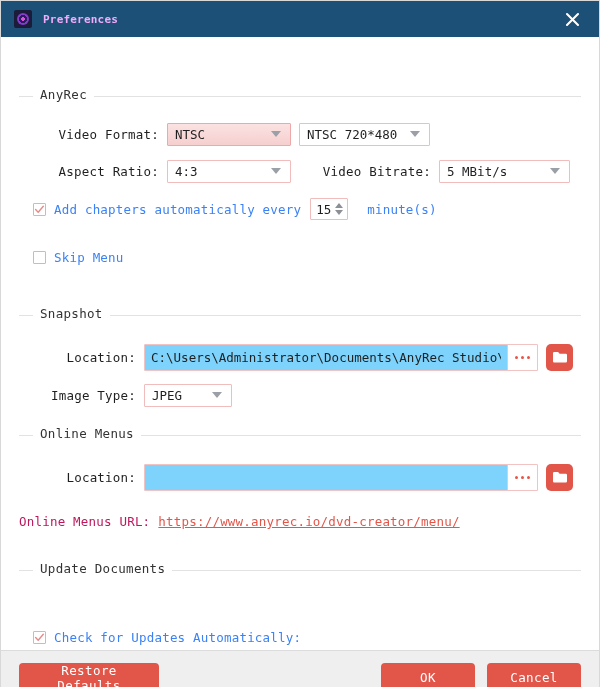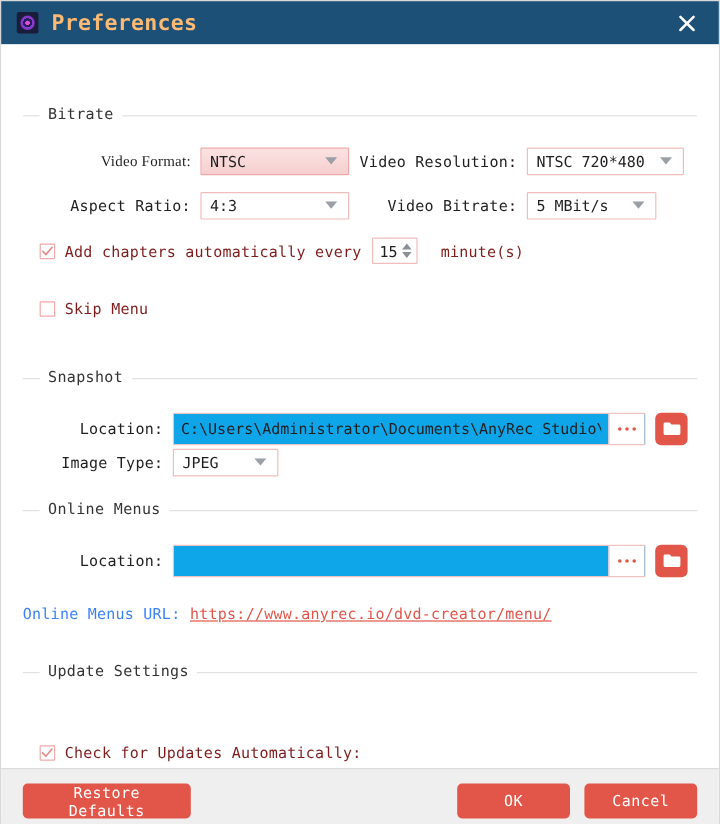--- a/index.html
+++ b/index.html
@@ -47,22 +47,22 @@
     justify-content: center;
     flex: 0 0 auto;
   }
   .app-icon .ring {
     width: 12px;
     height: 12px;
     border-radius: 50%;
     background: radial-gradient(circle at 50% 50%, #d84fd8 0%, #d84fd8 22%, #2a1b5e 23%, #2a1b5e 45%, #8a3fd0 46%, #6a2fb0 100%);
   }
   .title-text {
-    color: #fdba74;
-    font-size: 18px;
+    color: #f0abfc;
+    font-size: 11px;
     font-weight: bold;
     margin-left: 11px;
     letter-spacing: 0.2px;
     font-family: "DejaVu Sans Mono", "Liberation Mono", monospace;
   }
   .close-btn {
     position: absolute;
     right: 14px;
     top: 50%;
     transform: translateY(-50%);
@@ -165,21 +165,21 @@
     align-items: center;
     justify-content: center;
     flex: 0 0 auto;
     cursor: pointer;
     border-radius: 1px;
   }
   .cb svg { display: block; }
   .cb-label {
     margin-left: 8px;
     font-size: 12.5px;
-    color: #7f1d1d;
+    color: #3b82f6;
     white-space: nowrap;
     letter-spacing: 0.2px;
   }
 
   
   .spin {
     width: 38px;
     height: 22px;
     box-sizing: border-box;
     border: 1px solid #f0bcbc;
@@ -213,21 +213,21 @@
     border-left: 4px solid transparent;
     border-right: 4px solid transparent;
     border-top: 5px solid #8a9096;
   }
 
   
   .pathfield {
     height: 27px;
     box-sizing: border-box;
     border: 1px solid #f2c3c3;
-    background: #0ea5e9;
+    background: #7dd3fc;
     display: flex;
     align-items: stretch;
     border-radius: 1px;
     overflow: hidden;
   }
   .pathfield input {
     flex: 1 1 auto;
     border: 0;
     outline: 0;
     padding: 0 6px;
@@ -267,21 +267,21 @@
   }
   .folder-btn svg { display: block; }
 
   .url-row {
     display: flex;
     align-items: center;
     margin-top: 22px;
   }
   .url-label {
     font-size: 12.5px;
-    color: #3b82f6;
+    color: #be185d;
     letter-spacing: 0.2px;
   }
   .url-link {
     margin-left: 8px;
     color: #e2564a;
     text-decoration: underline;
     font-size: 12.5px;
     cursor: pointer;
     letter-spacing: 0.2px;
   }
@@ -327,44 +327,43 @@
       <svg width="15" height="15" viewBox="0 0 15 15">
         <path d="M2 2 L13 13 M13 2 L2 13" stroke="#ffffff" stroke-width="2.1" stroke-linecap="round" fill="none"></path>
       </svg>
     </div>
   </div>
 
   <div class="content">
 
     <div class="group" style="margin-top:38px;">
       <div class="group-line"></div>
-      <div class="group-title">Bitrate</div>
+      <div class="group-title">AnyRec</div>
       <div class="group-body">
 
         <div class="row" style="margin-top:9px;">
-          <div class="lbl" style="width:140px;font-family:Liberation Serif, serif;">Video Format:</div>
+          <div class="lbl" style="width:140px;">Video Format:</div>
           <div class="combo hover" style="width:124px; margin-left:8px;">
             <span class="val">NTSC</span>
             <span class="caret"></span>
           </div>
-          <div class="lbl" style="width:132px; margin-left:8px;">Video Resolution:</div>
           <div class="combo" style="width:131px; margin-left:8px;">
             <span class="val">NTSC 720*480</span>
             <span class="caret"></span>
           </div>
         </div>
 
         <div class="row" style="margin-top:11px;">
           <div class="lbl" style="width:140px;">Aspect Ratio:</div>
           <div class="combo" style="width:124px; margin-left:8px;">
             <span class="val">4:3</span>
             <span class="caret"></span>
           </div>
           <div class="lbl" style="width:132px; margin-left:8px;">Video Bitrate:</div>
-          <div class="combo" style="width:108px; margin-left:8px;">
+          <div class="combo" style="width:131px; margin-left:8px;">
             <span class="val">5 MBit/s</span>
             <span class="caret"></span>
           </div>
         </div>
 
         <div class="row" style="margin-top:12px;">
           <div class="cb" style="margin-left:14px;">
             <svg width="11" height="11" viewBox="0 0 11 11">
               <path d="M1.6 5.4 L4.2 8.2 L9.3 2.2" stroke="#e58b88" stroke-width="1.4" fill="none" stroke-linecap="round" stroke-linejoin="round"></path>
             </svg>
@@ -403,21 +402,21 @@
                 <i></i>
             </div>
           </div>
           <div class="folder-btn">
             <svg width="16" height="14" viewBox="0 0 16 14">
               <path d="M1 3.2 A1.2 1.2 0 0 1 2.2 2 H6.1 L7.6 3.8 H13.8 A1.2 1.2 0 0 1 15 5 V11.3 A1.2 1.2 0 0 1 13.8 12.5 H2.2 A1.2 1.2 0 0 1 1 11.3 Z" fill="#ffffff"></path>
             </svg>
           </div>
         </div>
 
-        <div class="row" style="margin-top:0;align-items:center;">
+        <div class="row" style="margin-top:10px;align-items:center;">
           <div class="lbl" style="width:117px;">Image Type:</div>
           <div class="combo" style="width:88px; margin-left:8px;">
             <span class="val">JPEG</span>
             <span class="caret"></span>
           </div>
         </div>
 
       </div>
     </div>
 
@@ -446,21 +445,21 @@
         <div class="url-row">
           <span class="url-label">Online Menus URL:</span>
           <span class="url-link">https://www.anyrec.io/dvd-creator/menu/</span>
         </div>
 
       </div>
     </div>
 
     <div class="group" style="margin-top:32px;">
       <div class="group-line"></div>
-      <div class="group-title">Update Settings</div>
+      <div class="group-title">Update Documents</div>
       <div class="group-body">
         <div class="row" style="margin-top:38px;">
           <div class="cb" style="margin-left:14px;">
             <svg width="11" height="11" viewBox="0 0 11 11">
               <path d="M1.6 5.4 L4.2 8.2 L9.3 2.2" stroke="#e58b88" stroke-width="1.4" fill="none" stroke-linecap="round" stroke-linejoin="round"></path>
             </svg>
           </div>
           <div class="cb-label">Check for Updates Automatically:</div>
         </div>
       </div>

